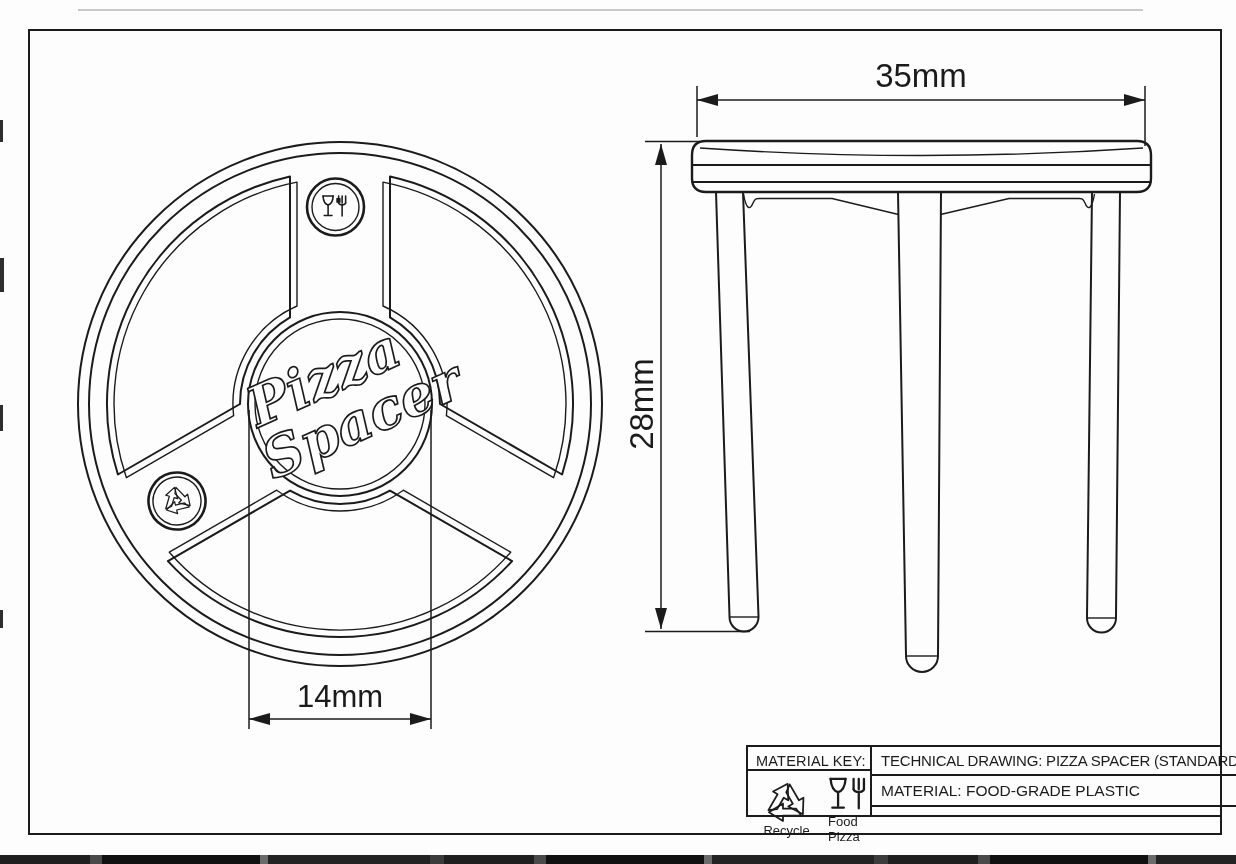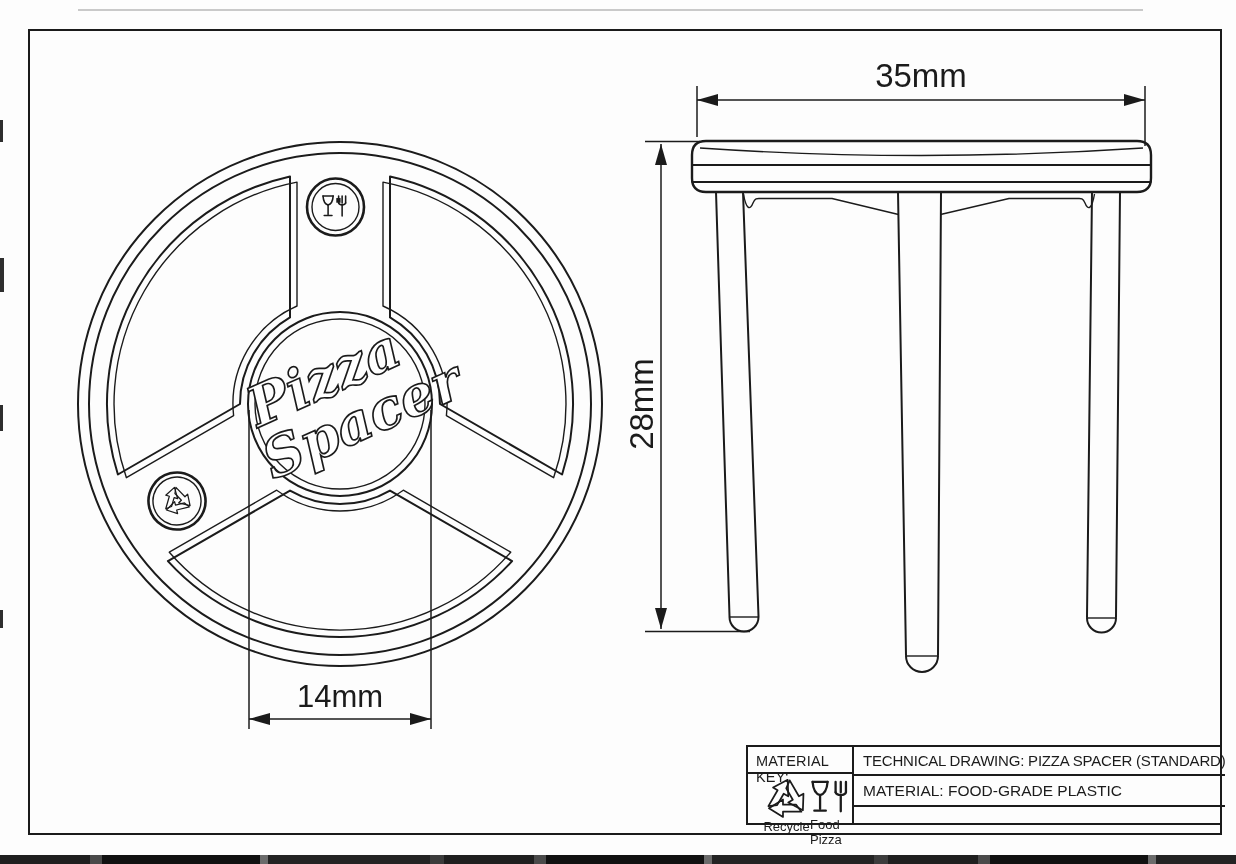--- a/index.html
+++ b/index.html
@@ -16,26 +16,26 @@
   .ln-thin{stroke:#1b1b1b; fill:none; stroke-width:1.4; stroke-linejoin:round;}
   .ln-dim{stroke:#1b1b1b; fill:none; stroke-width:1.5;}
   .arrow{fill:#1b1b1b; stroke:none;}
   .dim-text{font-family:"Liberation Sans",sans-serif; font-size:33px; fill:#1b1b1b;}
   .logo-text{
     font-family:"DejaVu Serif", serif; font-style:italic; font-weight:bold;
     font-size:55px; fill:#ffffff; stroke:#1b1b1b; stroke-width:1.7;
   }
   
   .title-block{
-    position:absolute; left:746px; top:745px; width:476px; height:80px;
+    position:absolute; left:746px; top:745px; width:476px; height:72px;
     border:2px solid #1b1b1b; box-sizing:border-box; display:flex; background:#fdfdfd;
   }
   .tb-left{width:157px; border-right:2px solid #1b1b1b; box-sizing:border-box; display:flex; flex-direction:column;}
   .tb-left-header{height:27px; box-sizing:border-box; border-bottom:2px solid #1b1b1b; font-size:14.5px; padding:6px 0 0 8px; letter-spacing:0.2px;}
-  .tb-icons{flex:1; display:flex; align-items:flex-start; padding:3px 0 0 15px;}
+  .tb-icons{flex:1; display:flex; align-items:center; gap:18px; padding:3px 0 0 15px;}
   .tb-icon-stack{display:flex; flex-direction:column; align-items:center;}
   .tb-icon-label{font-size:13px; margin-top:-1px;}
   .tb-right{flex:1; display:flex; flex-direction:column;}
   .tb-row1{height:29px; box-sizing:border-box; border-bottom:2px solid #1b1b1b; display:flex; align-items:center; padding-left:9px; font-size:15px; letter-spacing:-0.2px; white-space:nowrap;}
   .tb-row2{height:31px; box-sizing:border-box; border-bottom:2px solid #1b1b1b; display:flex; align-items:center; padding-left:9px; font-size:15.5px; white-space:nowrap;}
   .tb-row3{flex:1;}
   
   .artifact-top-line{position:absolute; left:78px; top:9px; width:1065px; height:2px; background:#c9c9c9;}
   .artifact-bottom{
     position:absolute; left:0; bottom:0; width:1236px; height:9px;

